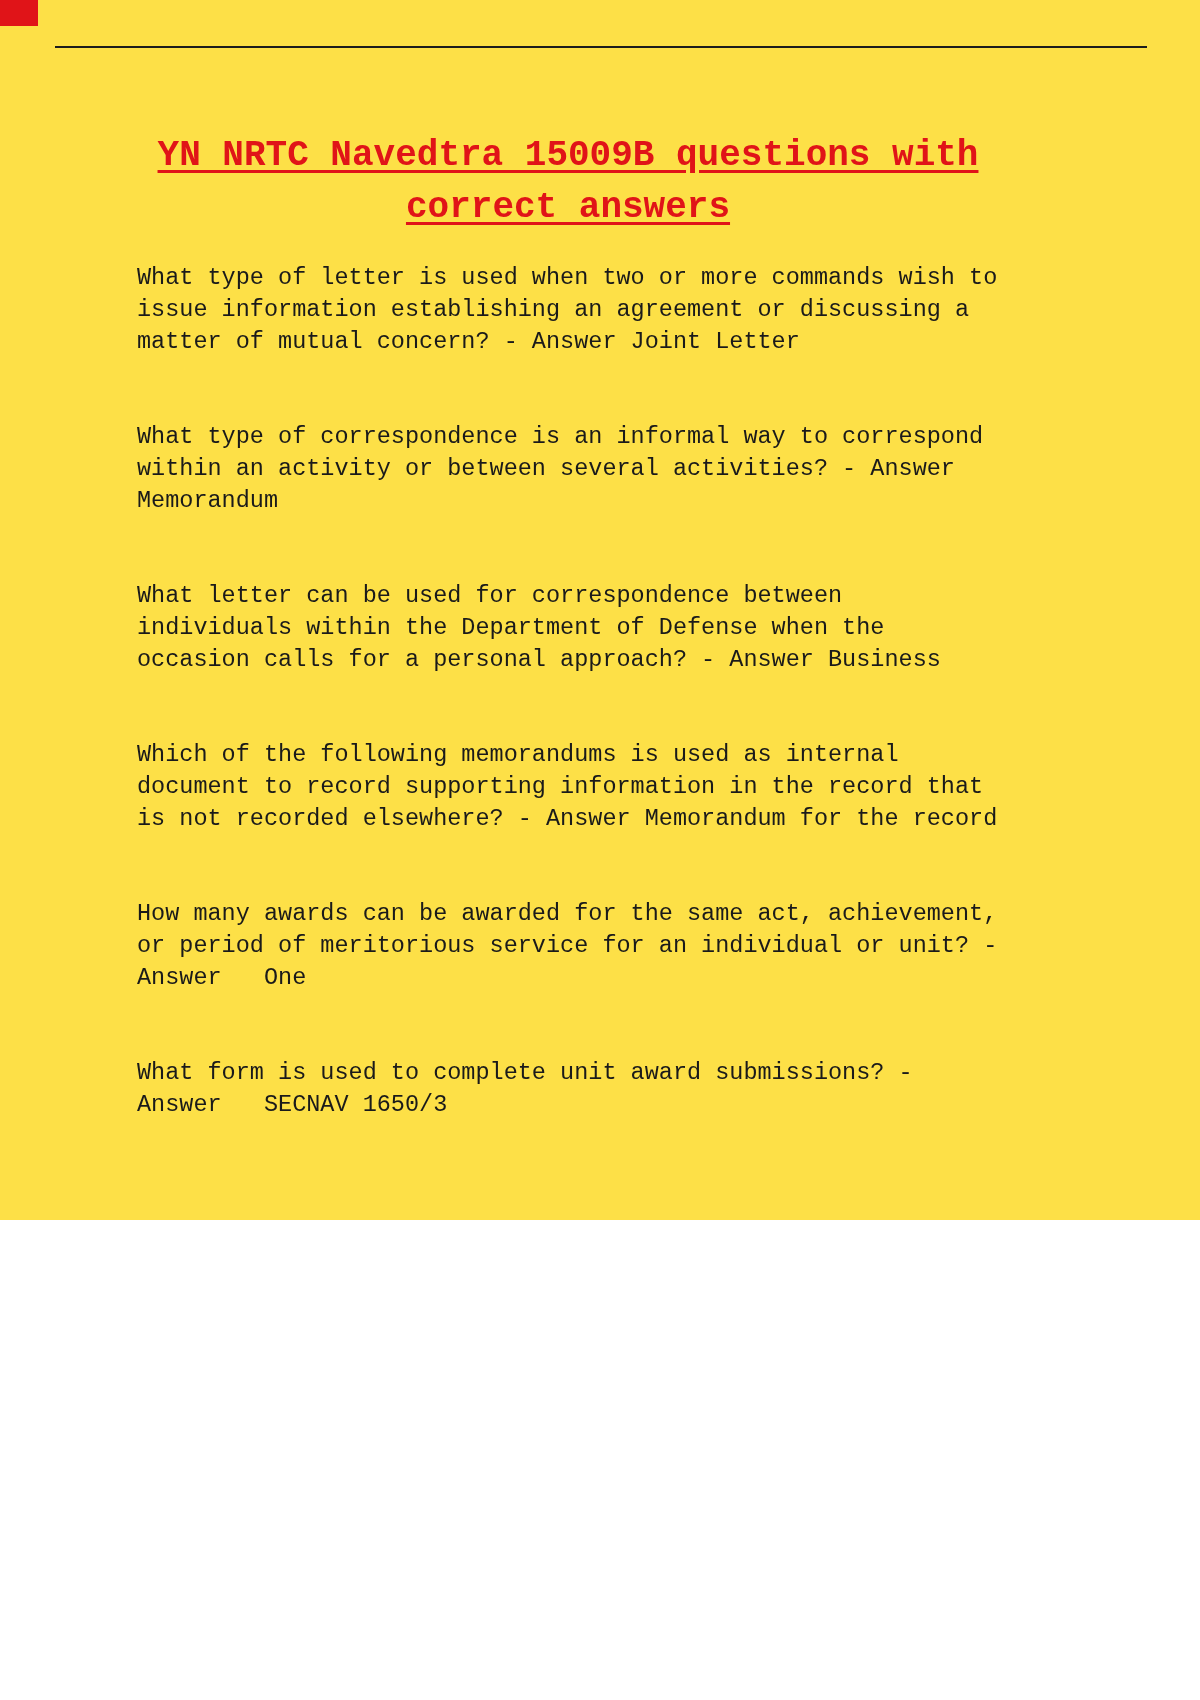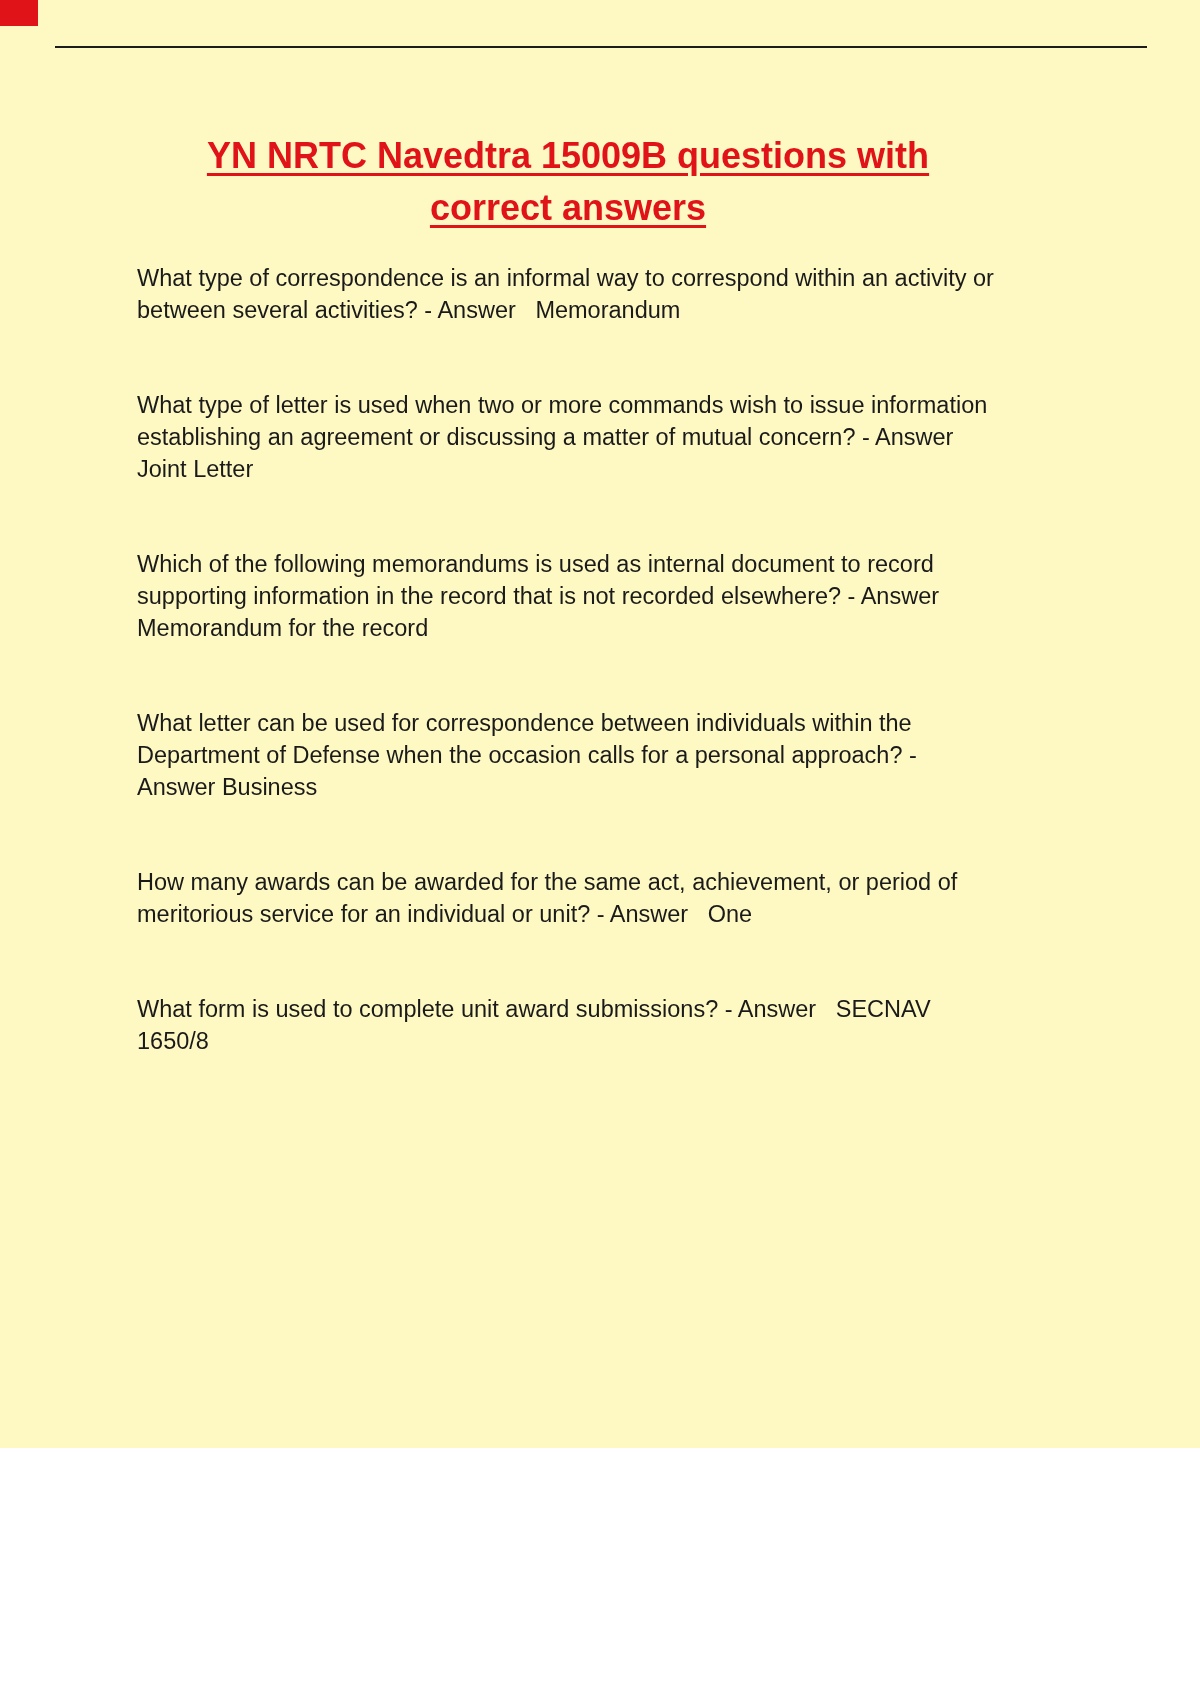--- a/index.html
+++ b/index.html
@@ -3,23 +3,23 @@
 <meta charset="utf-8">
 <style>
   html, body {
     margin: 0;
     padding: 0;
     background: #ffffff;
   }
   .page {
     position: relative;
     width: 1200px;
-    height: 1448px;
-    background: #fef9c3;
-    font-family: Liberation Sans, sans-serif;
+    height: 1220px;
+    background: #fde047;
+    font-family: Liberation Mono, monospace;
     color: #1a1a1a;
     overflow: hidden;
   }
   .corner-mark {
     position: absolute;
     top: 0;
     left: 0;
     width: 38px;
     height: 26px;
     background: var(--accent, #e01418);
@@ -69,25 +69,25 @@
   <div class="rule rule-top"></div>
 
   <div class="content">
 
     <h1 class="doc-title">
       <span class="title-line">YN NRTC Navedtra 15009B questions with</span>
       <span class="title-line">correct answers</span>
     </h1>
 
     <div class="qa-list">
+      <p>What type of letter is used when two or more commands wish to issue information establishing an agreement or discussing a matter of mutual concern? - Answer Joint Letter</p>
       <p>What type of correspondence is an informal way to correspond within an activity or between several activities? - Answer   Memorandum</p>
-      <p>What type of letter is used when two or more commands wish to issue information establishing an agreement or discussing a matter of mutual concern? - Answer Joint Letter</p>
+      <p>What letter can be used for correspondence between individuals within the Department of Defense when the occasion calls for a personal approach? - Answer Business</p>
       <p>Which of the following memorandums is used as internal document to record supporting information in the record that is not recorded elsewhere? - Answer Memorandum for the record</p>
-      <p>What letter can be used for correspondence between individuals within the Department of Defense when the occasion calls for a personal approach? - Answer Business</p>
       <p>How many awards can be awarded for the same act, achievement, or period of meritorious service for an individual or unit? - Answer   One</p>
-      <p>What form is used to complete unit award submissions? - Answer   SECNAV 1650/8</p>
+      <p>What form is used to complete unit award submissions? - Answer   SECNAV 1650/3</p>
     </div>
 
   </div>
 
   <div class="rule rule-bottom"></div>
 
 </div>
 
 </body></html>

